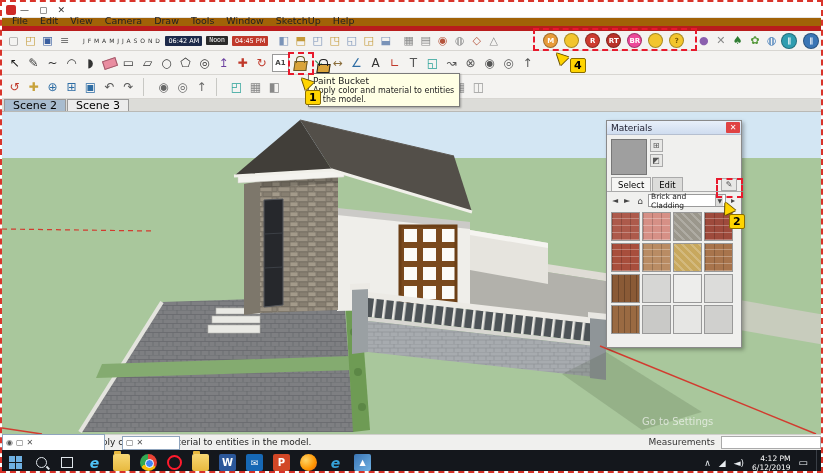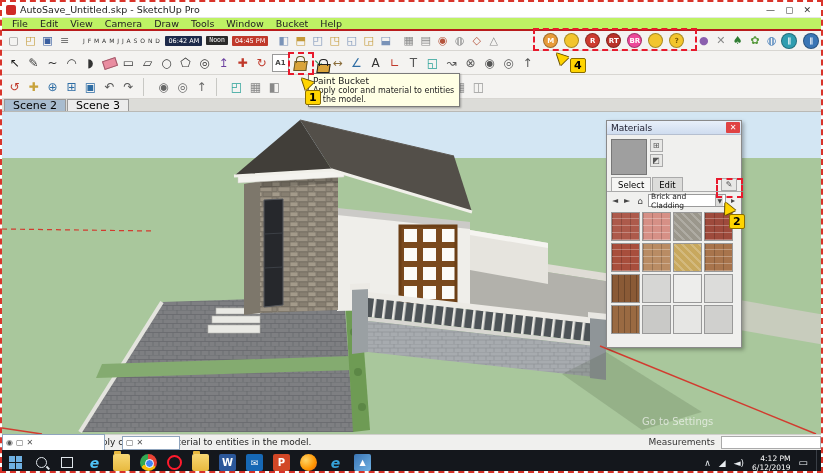--- a/index.html
+++ b/index.html
@@ -5,21 +5,21 @@
   * { box-sizing: border-box; margin: 0; padding: 0; }
   html,body { width:823px; height:473px; }
   body { font-family: "DejaVu Sans", "Liberation Sans", sans-serif; background:#fff; }
   .app { position:relative; width:823px; height:473px; overflow:hidden; border:2px dashed #d9342b; background:#fff; }
 
   
   .titlebar { height:16px; background:#fff; display:flex; align-items:center; padding:0 4px; border-bottom:1px solid #e5e5e5; }
   .su-logo { width:10px; height:10px; background:#cf2a27; border-radius:2px; margin-right:4px; }
   .title-text { font-size:9.5px; color:#222; flex:1; }
   .win-controls { display:flex; gap:10px; font-size:9px; color:#333; padding-right:6px; }
-  .menubar { height:13px; background:#bef264; display:flex; align-items:center; padding-left:4px; border-bottom:2px solid #b91c1c; }
+  .menubar { height:13px; background:#a16207; display:flex; align-items:flex-end; padding-left:4px; border-bottom:5px solid #b91c1c; }
   .menu-item { font-size:9.5px; color:#222; padding:0 6px; }
 
   
   .tbrow { background:#f4f3f1; border-bottom:1px solid #d8d6d2; display:flex; align-items:center; padding-left:4px; }
   .row1 { height:20px; } .row2 { height:24px; } .row3 { height:24px; }
   .grp { display:flex; align-items:center; }
   .vsep { width:1px; height:14px; background:#c8c8c4; margin:0 3px; }
   .tbi { width:15px; height:15px; margin-right:2px; font-size:11px; line-height:15px; text-align:center; color:#333; }
   .row2 .tbi { width:17px; height:18px; font-size:12px; line-height:18px; }
   .row3 .tbi { width:17px; height:18px; font-size:12px; line-height:18px; }
@@ -134,38 +134,37 @@
   .notif { font-size:10px; }
   .show-desktop { width:3px; height:25px; border-left:1px solid #3a3f46; }
 </style>
 </head>
 <body>
 
 <div class="app">
 
   <div class="titlebar">
     <span class="su-logo"></span>
-    <span class="title-text">AutoSave_Untitled.skp - SketchUp Pro</span>
     <span class="win-controls">
       <span>—</span>
       <span>▢</span>
       <span>✕</span>
     </span>
   </div>
 
   <div class="menubar">
 
   <span class="menu-item">File</span>
       <span class="menu-item">Edit</span>
       <span class="menu-item">View</span>
       <span class="menu-item">Camera</span>
       <span class="menu-item">Draw</span>
       <span class="menu-item">Tools</span>
       <span class="menu-item">Window</span>
-      <span class="menu-item">Bucket</span>
+      <span class="menu-item">SketchUp</span>
       <span class="menu-item">Help</span>
     </div>
 
   <div class="tbrow row1">
     <div class="grp">
         <span class="tbi" style="color: rgb(138, 138, 138);">▢</span>
         <span class="tbi" style="color: rgb(196, 154, 58);">◰</span>
         <span class="tbi" style="color: rgb(59, 95, 160);">▣</span>
         <span class="tbi" style="color: rgb(119, 119, 119);">≡</span>
       </div>

